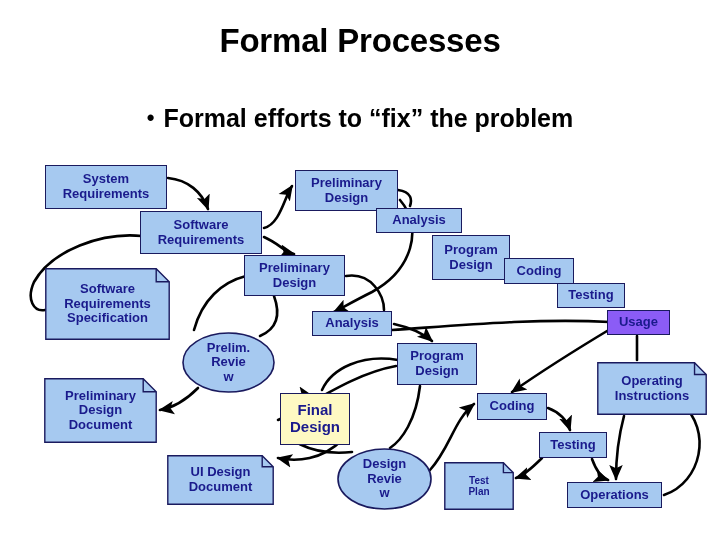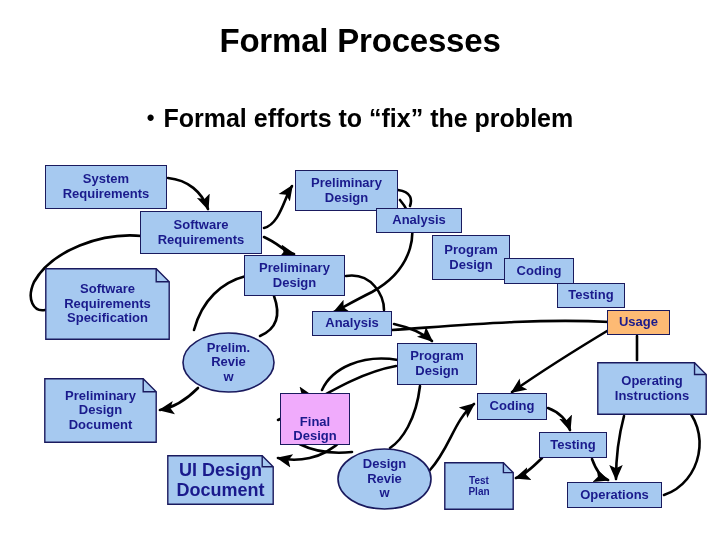--- a/index.html
+++ b/index.html
@@ -180,47 +180,47 @@
 Requirements</span></div>
         <div class="node rect" style="left: 128px; top: 211px; width: 122px; height: 43px; font-size: 13px; background: rgb(166, 201, 240); border-color: rgb(26, 26, 94);"><span>Software
 Requirements</span></div>
         <div class="node rect" style="left: 283px; top: 170px; width: 103px; height: 41px; font-size: 13px; background: rgb(166, 201, 240); border-color: rgb(26, 26, 94);"><span>Preliminary
 Design</span></div>
         <div class="node rect" style="left: 364px; top: 208px; width: 86px; height: 25px; font-size: 13px; background: rgb(166, 201, 240); border-color: rgb(26, 26, 94);"><span>Analysis</span></div>
         <div class="node rect" style="left: 420px; top: 235px; width: 78px; height: 45px; font-size: 13px; background: rgb(166, 201, 240); border-color: rgb(26, 26, 94);"><span>Program
 Design</span></div>
         <div class="node rect" style="left: 492px; top: 258px; width: 70px; height: 26px; font-size: 13px; background: rgb(166, 201, 240); border-color: rgb(26, 26, 94);"><span>Coding</span></div>
         <div class="node rect" style="left: 545px; top: 283px; width: 68px; height: 25px; font-size: 13px; background: rgb(166, 201, 240); border-color: rgb(26, 26, 94);"><span>Testing</span></div>
-        <div class="node rect" style="left: 595px; top: 310px; width: 63px; height: 25px; font-size: 13px; background: #fdba74; border-color: rgb(26, 26, 94);"><span>Usage</span></div>
+        <div class="node rect" style="left: 595px; top: 310px; width: 63px; height: 25px; font-size: 13px; background: #8b5cf6; border-color: rgb(26, 26, 94);"><span>Usage</span></div>
         <div class="node doc" style="left: 33px; top: 268px; width: 125px; height: 72px; font-size: 13px;"><svg class="doc-shape" viewBox="0 0 125 72" preserveAspectRatio="none">
             <path d="M 0.8,0.8 L 111.2,0.8 L 124.2,13.8 L 124.2,71.2 L 0.8,71.2 Z" fill="#a6c9f0" stroke="#1a1a5e" stroke-width="1.4"></path>
             <path d="M 111.2,0.8 L 111.2,13.8 L 124.2,13.8" fill="none" stroke="#1a1a5e" stroke-width="1.4"></path>
           </svg><span class="doc-label">Software
 Requirements
 Specification</span></div>
         <div class="node rect" style="left: 232px; top: 255px; width: 101px; height: 41px; font-size: 13px; background: rgb(166, 201, 240); border-color: rgb(26, 26, 94);"><span>Preliminary
 Design</span></div>
         <div class="node rect" style="left: 300px; top: 311px; width: 80px; height: 25px; font-size: 13px; background: rgb(166, 201, 240); border-color: rgb(26, 26, 94);"><span>Analysis</span></div>
         <div class="node ellipse" style="left: 170px; top: 332px; width: 93px; height: 61px; font-size: 13px; text-align: center;"><svg class="ell-shape" viewBox="0 0 93 61" preserveAspectRatio="none">
             <ellipse cx="46.5" cy="30.5" rx="45.5" ry="29.5" fill="#a6c9f0" stroke="#1a1a5e" stroke-width="1.6"></ellipse>
           </svg><span class="ell-label">Prelim.
 Revie
 w</span></div>
         <div class="node doc" style="left: 32px; top: 378px; width: 113px; height: 65px; font-size: 13px;"><svg class="doc-shape" viewBox="0 0 113 65" preserveAspectRatio="none">
             <path d="M 0.8,0.8 L 99.2,0.8 L 112.2,13.8 L 112.2,64.2 L 0.8,64.2 Z" fill="#a6c9f0" stroke="#1a1a5e" stroke-width="1.4"></path>
             <path d="M 99.2,0.8 L 99.2,13.8 L 112.2,13.8" fill="none" stroke="#1a1a5e" stroke-width="1.4"></path>
           </svg><span class="doc-label">Preliminary
 Design
 Document</span></div>
-        <div class="node doc" style="left: 155px; top: 455px; width: 107px; height: 50px; font-size: 18px;"><svg class="doc-shape" viewBox="0 0 107 50" preserveAspectRatio="none">
+        <div class="node doc" style="left: 155px; top: 455px; width: 107px; height: 50px; font-size: 13px;"><svg class="doc-shape" viewBox="0 0 107 50" preserveAspectRatio="none">
             <path d="M 0.8,0.8 L 95.2,0.8 L 106.2,11.8 L 106.2,49.2 L 0.8,49.2 Z" fill="#a6c9f0" stroke="#1a1a5e" stroke-width="1.4"></path>
             <path d="M 95.2,0.8 L 95.2,11.8 L 106.2,11.8" fill="none" stroke="#1a1a5e" stroke-width="1.4"></path>
           </svg><span class="doc-label">UI Design
 Document</span></div>
-        <div class="node rect" style="left: 268px; top: 393px; width: 70px; height: 52px; font-size: 13px; background: #f0abfc; border-color: rgb(26, 26, 94); align-items: flex-end;"><span>Final
+        <div class="node rect" style="left: 268px; top: 393px; width: 70px; height: 52px; font-size: 15px; background: #fef9c3; border-color: rgb(26, 26, 94);"><span>Final
 Design</span></div>
         <div class="node ellipse" style="left: 325px; top: 448px; width: 95px; height: 62px; font-size: 13px;"><svg class="ell-shape" viewBox="0 0 95 62" preserveAspectRatio="none">
             <ellipse cx="47.5" cy="31" rx="46.5" ry="30" fill="#a6c9f0" stroke="#1a1a5e" stroke-width="1.6"></ellipse>
           </svg><span class="ell-label">Design
 Revie
 w</span></div>
         <div class="node rect" style="left: 385px; top: 343px; width: 80px; height: 42px; font-size: 13px; background: rgb(166, 201, 240); border-color: rgb(26, 26, 94);"><span>Program
 Design</span></div>
         <div class="node rect" style="left: 465px; top: 393px; width: 70px; height: 27px; font-size: 13px; background: rgb(166, 201, 240); border-color: rgb(26, 26, 94);"><span>Coding</span></div>
         <div class="node doc" style="left: 432px; top: 462px; width: 70px; height: 48px; font-size: 10px;"><svg class="doc-shape" viewBox="0 0 70 48" preserveAspectRatio="none">

